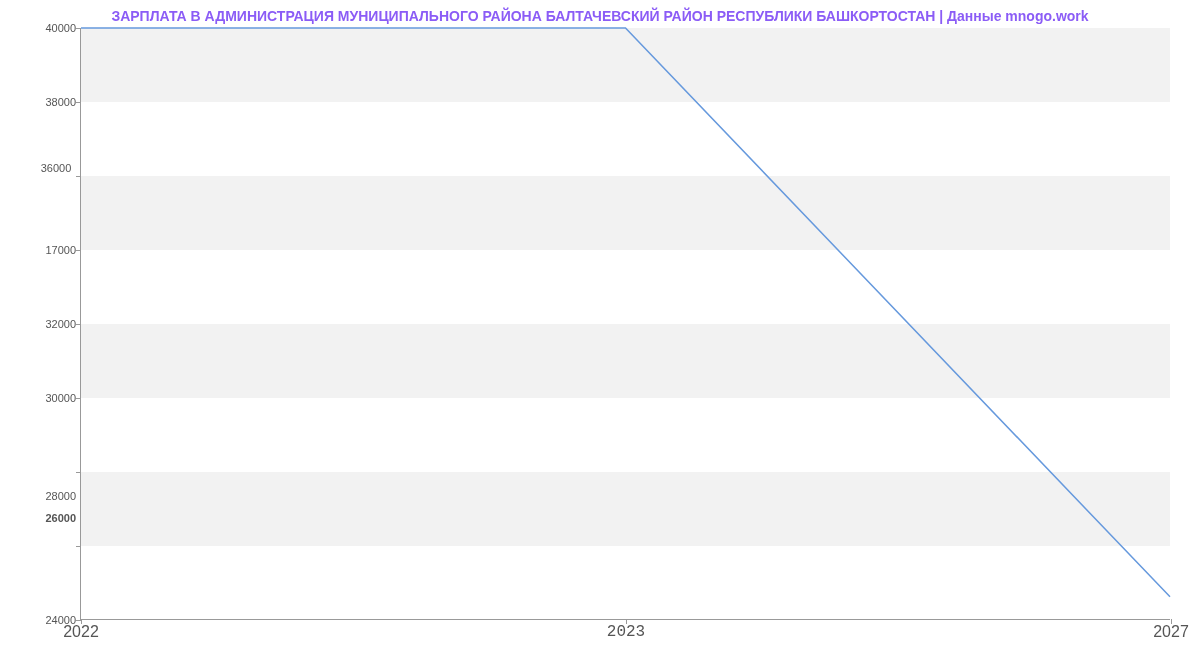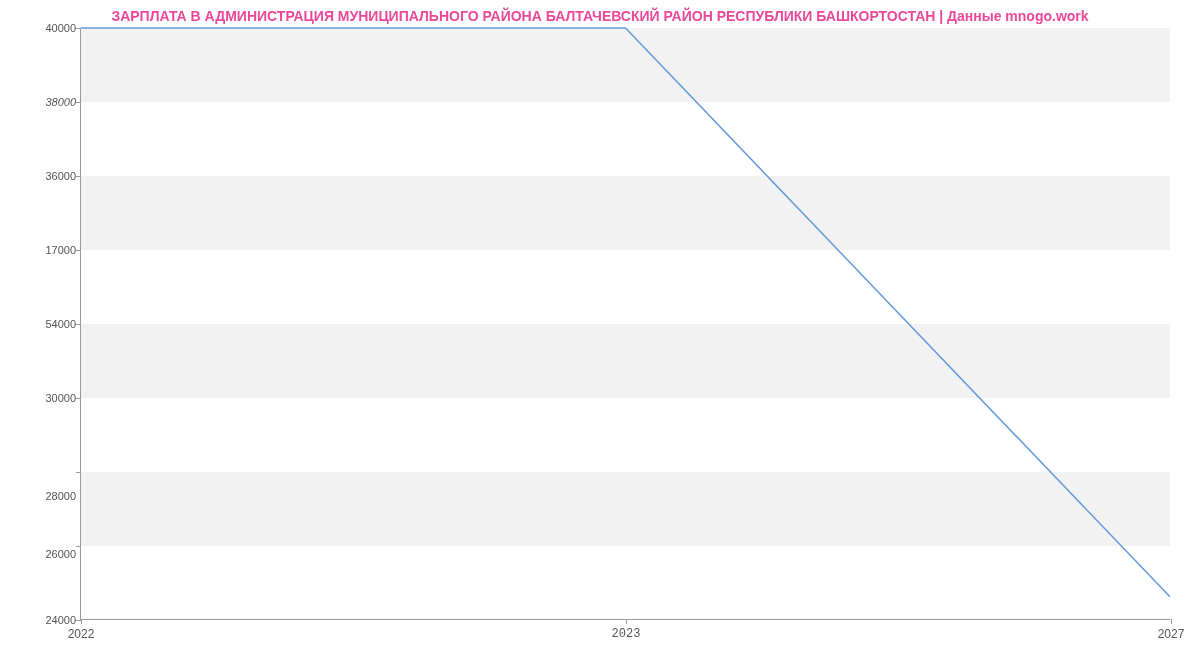--- a/index.html
+++ b/index.html
@@ -16,21 +16,21 @@
     }
     .chart-container {
       position: relative;
       width: 100%;
       height: 100%;
     }
     .chart-title {
       text-align: center;
       font-size: 14px;
       font-weight: bold;
-      color: #ec4899;
+      color: #8b5cf6;
       padding-top: 8px;
     }
     .plot-area {
       position: absolute;
       left: 80px;
       top: 28px;
       right: 30px;
       bottom: 30px;
       border-left: 1px solid #999;
       border-bottom: 1px solid #999;
@@ -53,21 +53,21 @@
     .y-tick-mark {
       position: absolute;
       left: -5px;
       width: 5px;
       height: 1px;
       background: #999;
     }
     .x-tick {
       position: absolute;
       bottom: -22px;
-      font-size: 12px;
+      font-size: 16px;
       color: #555;
       transform: translateX(-50%);
       margin-top: 28px;
     }
     .x-tick-mark {
       position: absolute;
       bottom: -5px;
       width: 1px;
       height: 5px;
       background: #999;
@@ -89,33 +89,33 @@
   <div class="plot-area" id="plot">
       <div class="band" style="top: 0px; height: 74px;"></div>
       <div class="band" style="top: 148px; height: 74px;"></div>
       <div class="band" style="top: 296px; height: 74px;"></div>
       <div class="band" style="top: 444px; height: 74px;"></div>
     <svg class="line-svg" id="line-svg" preserveAspectRatio="none" viewBox="0 0 1090 592">
         <path d="M0 0 L545 0 L1090 569.8 " stroke="#6699dd" stroke-width="1.5" fill="none"></path>
       </svg>
   <div class="y-tick" style="top: 592px;">24000</div>
       <div class="y-tick-mark" style="top: 592px;"></div>
-      <div class="y-tick" style="top: 526px;">26000</div>
+      <div class="y-tick" style="top: 490px; font-weight: bold;">26000</div>
       <div class="y-tick-mark" style="top: 518px;"></div>
       <div class="y-tick" style="top: 468px;">28000</div>
       <div class="y-tick-mark" style="top: 444px;"></div>
       <div class="y-tick" style="top: 370px;">30000</div>
       <div class="y-tick-mark" style="top: 370px;"></div>
-      <div class="y-tick" style="top: 296px;">54000</div>
+      <div class="y-tick" style="top: 296px;">32000</div>
       <div class="y-tick-mark" style="top: 296px;"></div>
       <div class="y-tick" style="top: 222px;">17000</div>
       <div class="y-tick-mark" style="top: 222px;"></div>
-      <div class="y-tick" style="top: 148px;">36000</div>
+      <div class="y-tick" style="top: 140px; text-align: center;">36000</div>
       <div class="y-tick-mark" style="top: 148px;"></div>
-      <div class="y-tick" style="top: 74px; font-style: italic;">38000</div>
+      <div class="y-tick" style="top: 74px;">38000</div>
       <div class="y-tick-mark" style="top: 74px;"></div>
       <div class="y-tick" style="top: 0px;">40000</div>
       <div class="y-tick-mark" style="top: 0px;"></div>
       <div class="x-tick" style="left: 0px;">2022</div>
       <div class="x-tick-mark" style="left: 0px;"></div>
       <div class="x-tick" style="left: 545px; font-family: Liberation Mono, monospace;">2023</div>
       <div class="x-tick-mark" style="left: 545px;"></div>
       <div class="x-tick" style="left: 1090px;">2027</div>
       <div class="x-tick-mark" style="left: 1090px;"></div>
     </div>

